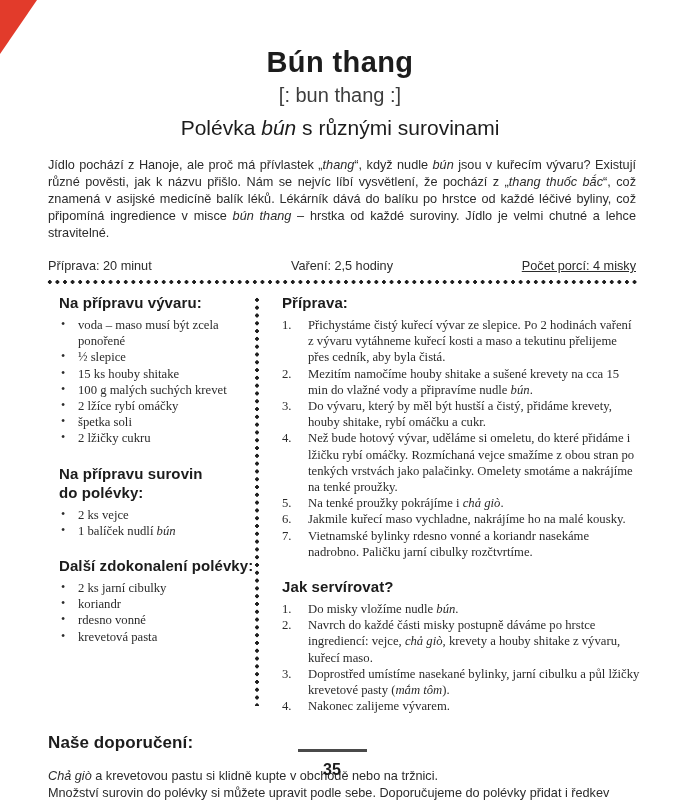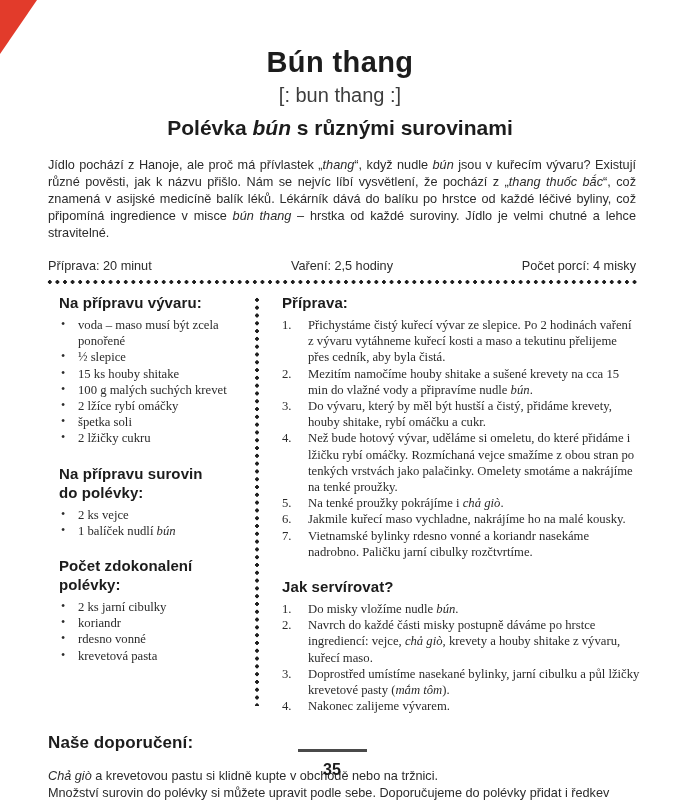--- a/index.html
+++ b/index.html
@@ -17,37 +17,37 @@
     position: absolute; top: 0; left: 0;
     width: 0; height: 0;
     border-top: 54px solid #e23b2b;
     border-right: 37px solid transparent;
   }
 
   
   header { padding-top: 46px; text-align: center; }
   .title { font-size: 29px; font-weight: 700; color: #1c1c1c; margin: 0; letter-spacing: .4px; }
   .pron  { font-size: 20px; color: #3d3d3d; margin-top: 5px; }
-  .subtitle { font-size: 21px; font-weight: 700; color: #1c1c1c; margin: 9px 0 0; }
+  .subtitle { font-size: 21px; font-weight: 400; color: #1c1c1c; margin: 9px 0 0; }
 
   
   .intro {
     margin: 17px 44px 0 48px;
     font-size: 12.7px; line-height: 17px;
     text-align: justify;
   }
 
   
   .meta {
     margin: 17px 44px 0 48px;
     display: grid; grid-template-columns: 1fr auto 1fr;
     font-size: 12.7px;
   }
   .meta .m-center { justify-self: center; }
-  .meta .m-right  { justify-self: end; }
+  .meta .m-right  { justify-self: end; text-decoration: underline; }
 
   
   .dots-h {
     margin: 7px 42px 0 46px; height: 4px;
     background-image: radial-gradient(circle, #1f1f1f 1.8px, transparent 2px);
     background-size: 7.6px 4px; background-position: left center; background-repeat: repeat-x;
   }
   .dots-v {
     width: 4px; flex-shrink: 0;
     margin: 3px 0 8px 0;
@@ -121,21 +121,21 @@
     </section>
     <section class="sec">
       <h3 class="sec-h">Na přípravu surovin
 do polévky:</h3>
       <ul>
         <li><span>2 ks vejce</span></li>
         <li><span>1 balíček nudlí </span><em>bún</em></li>
       </ul>
     </section>
     <section class="sec">
-      <h3 class="sec-h">Počet zdokonalení polévky:</h3>
+      <h3 class="sec-h">Další zdokonalení polévky:</h3>
       <ul>
         <li><span>2 ks jarní cibulky</span></li>
         <li><span>koriandr</span></li>
         <li><span>rdesno vonné</span></li>
         <li><span>krevetová pasta</span></li>
       </ul>
     </section>
   </div>
 
   <div class="dots-v"></div>

